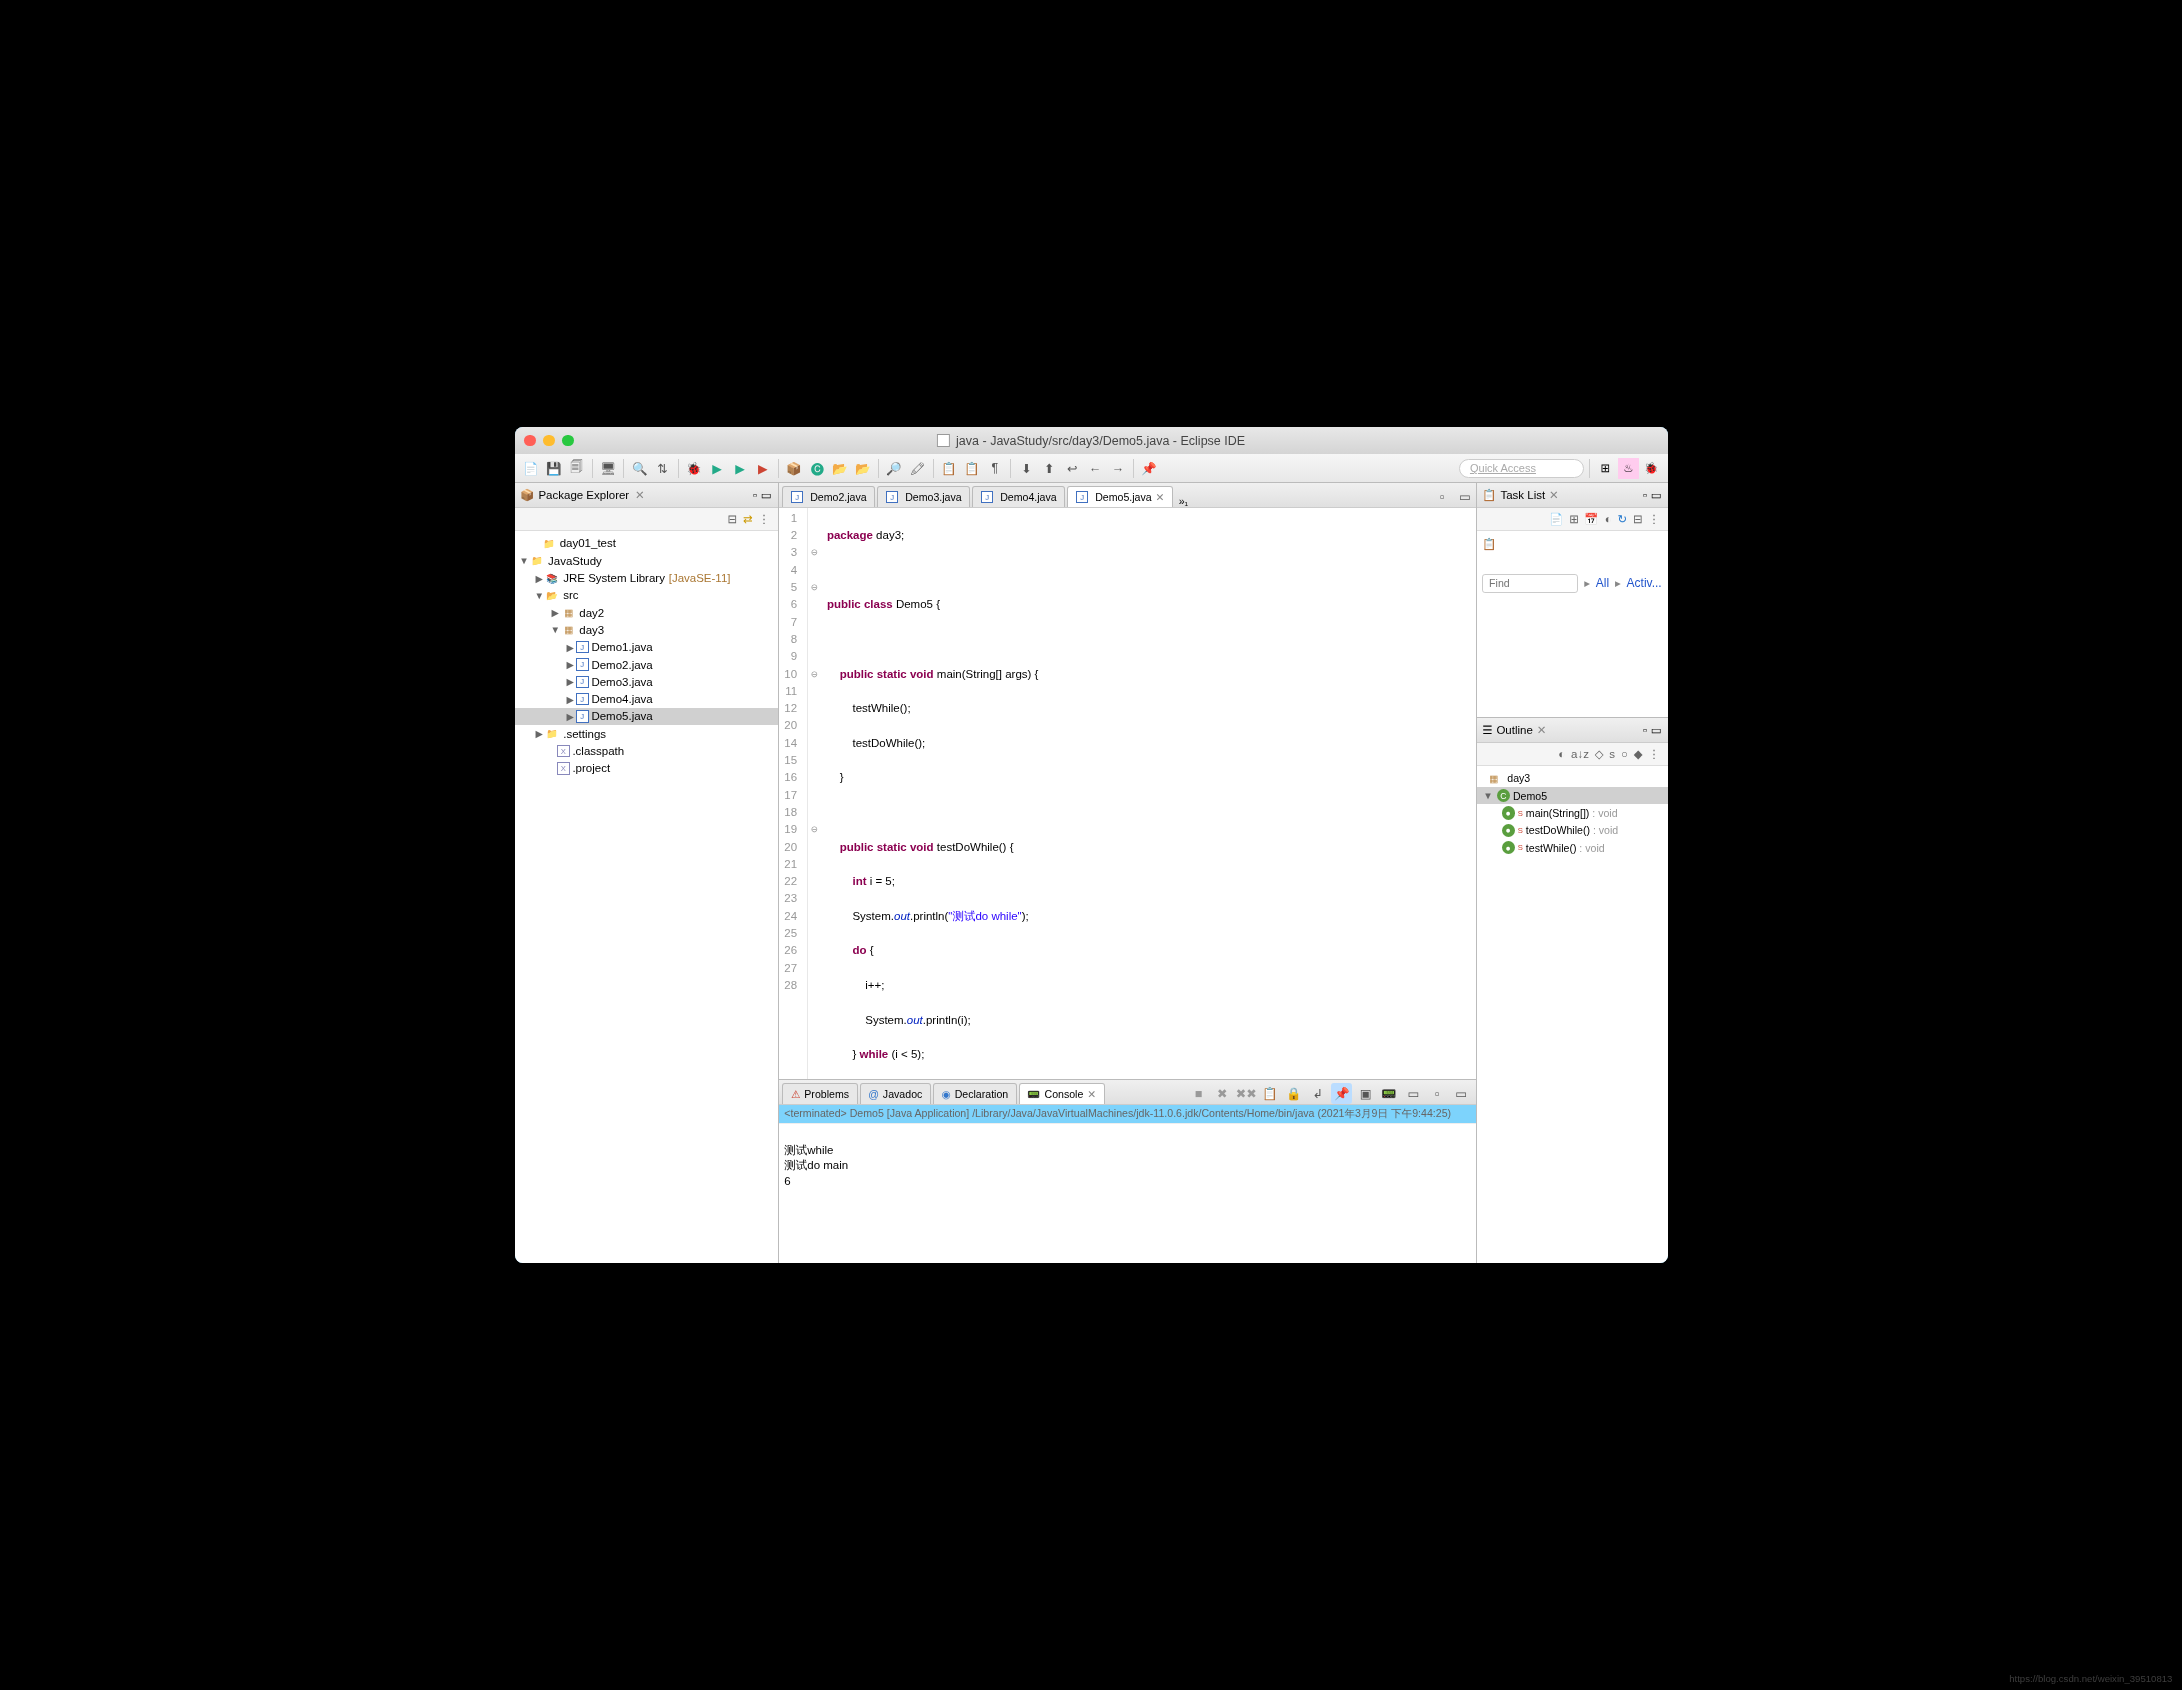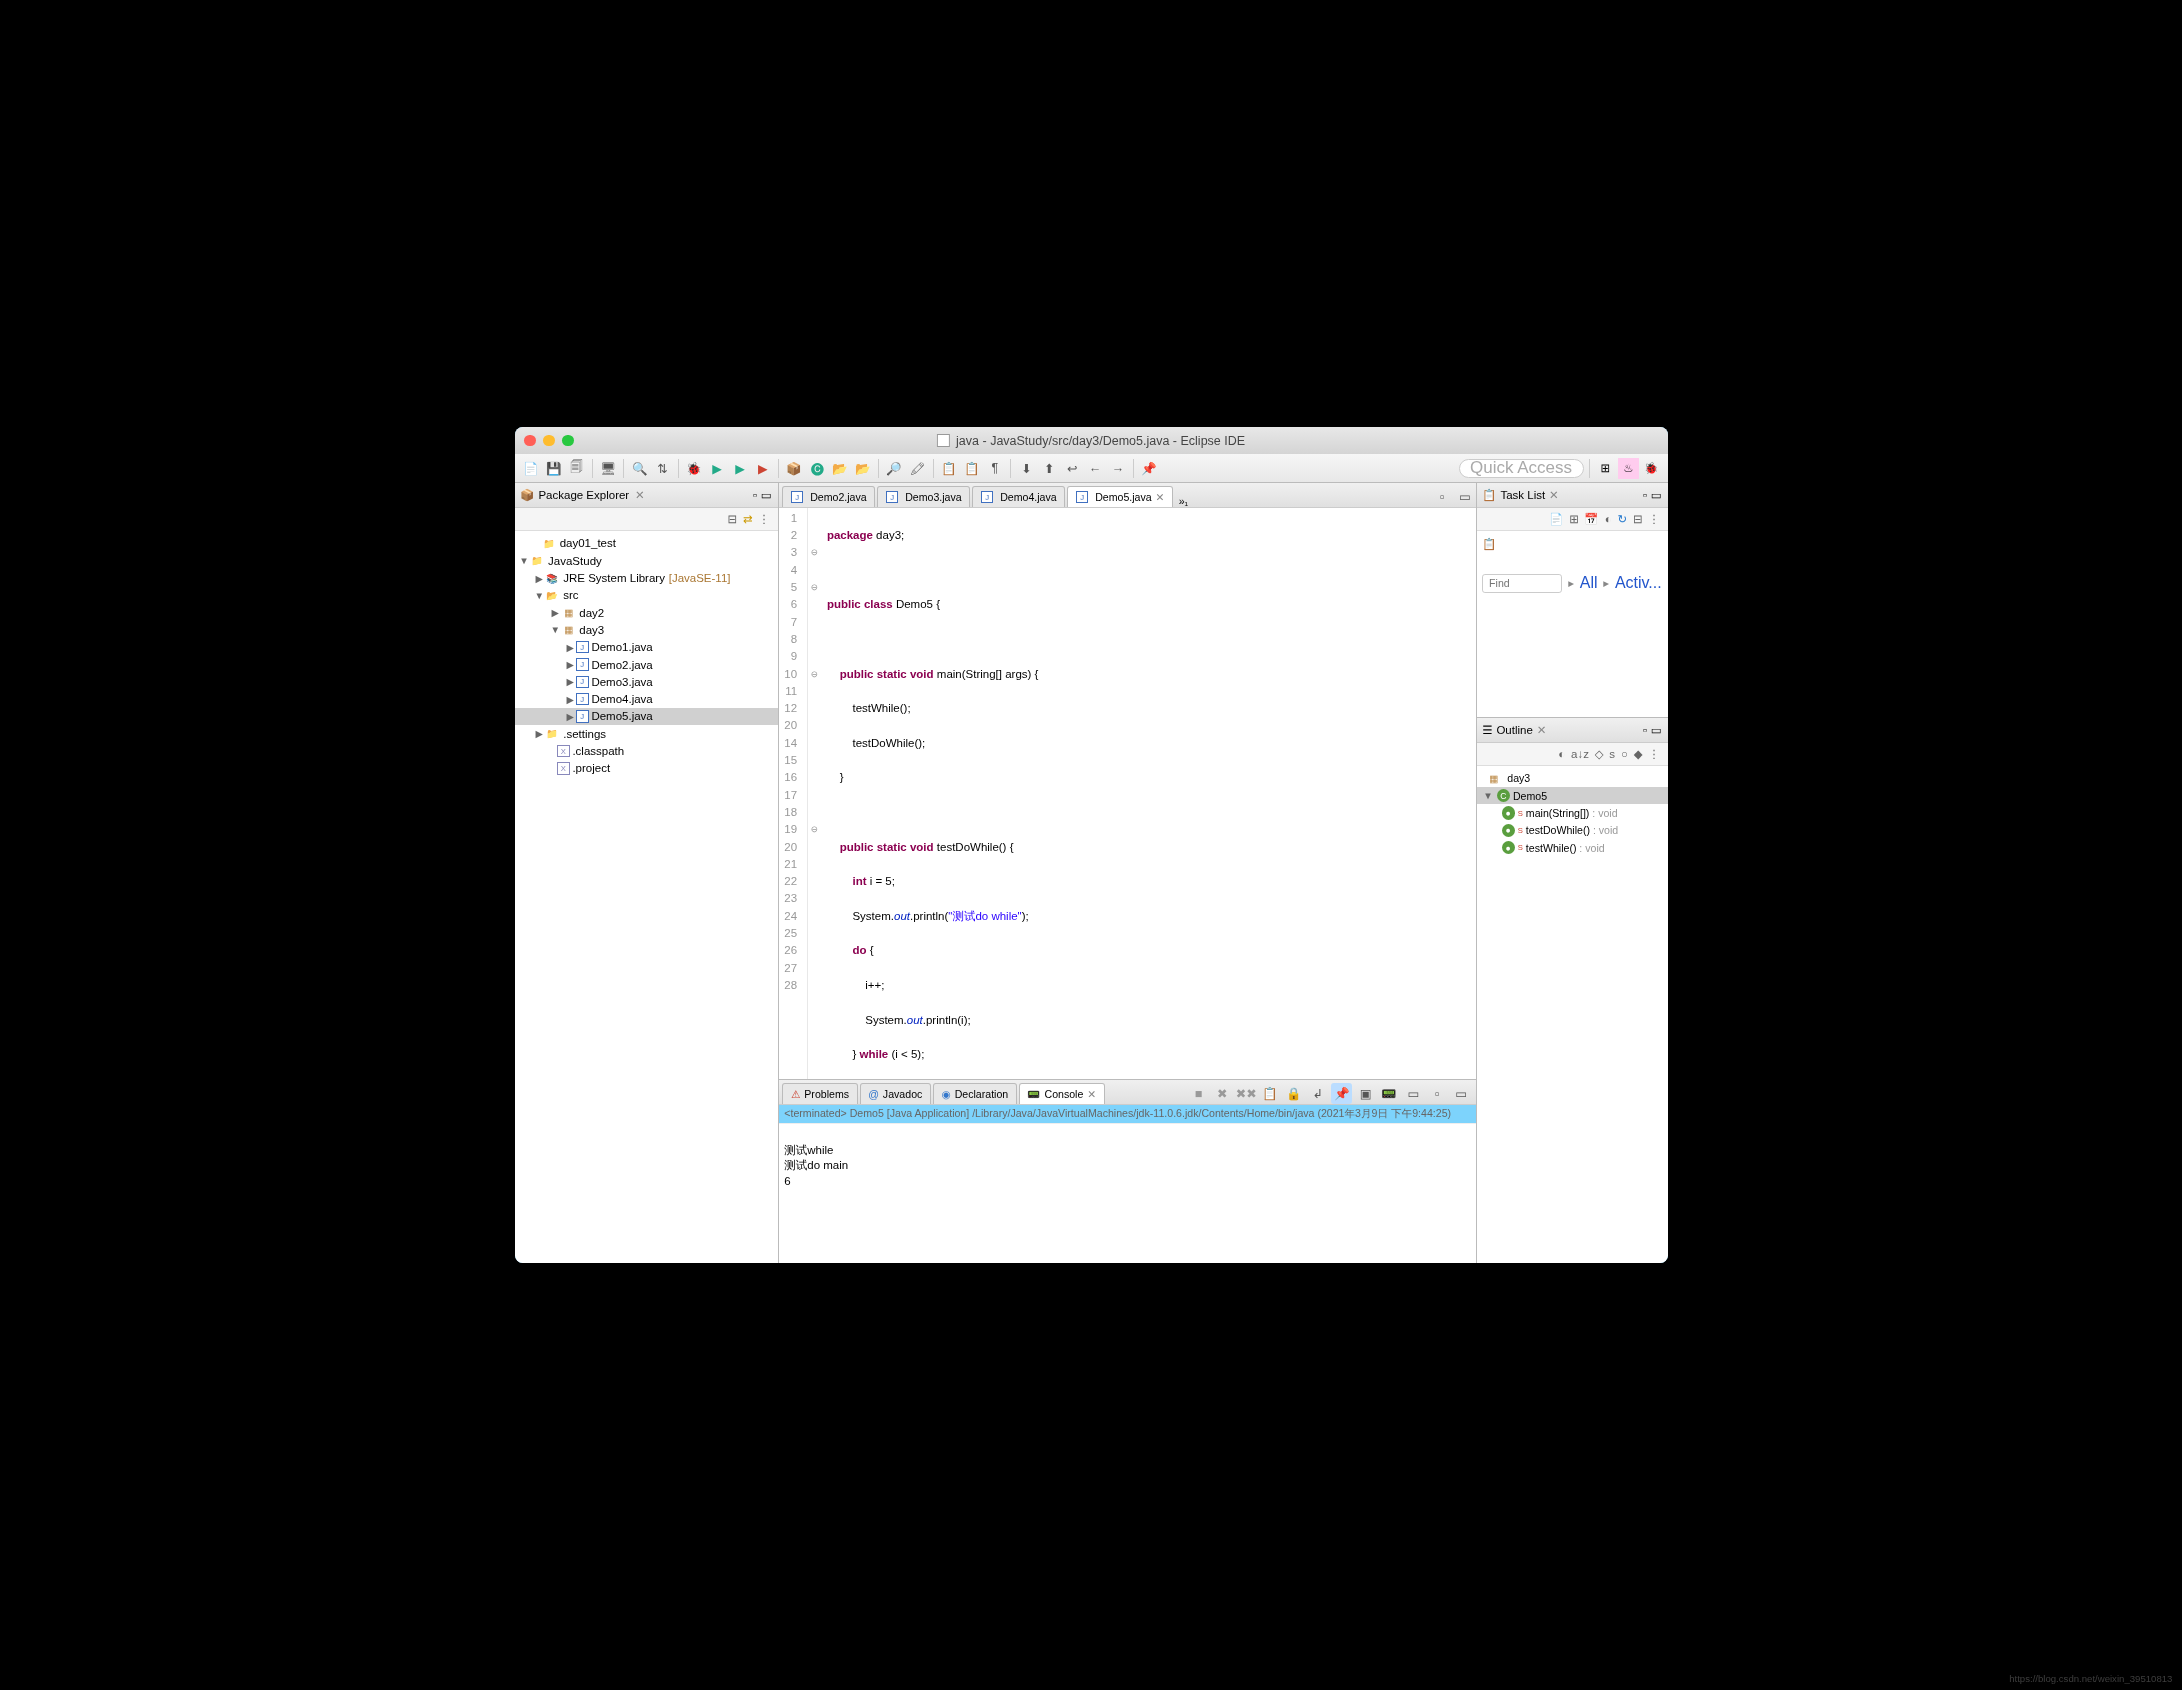--- a/index.html
+++ b/index.html
@@ -7,21 +7,21 @@
 .window { width: 1153px; height: 836px; background: #7dd3fc; border-radius: 7.7px; overflow: hidden; display: flex; flex-direction: column; box-shadow: 0 9.6px 38px rgba(0,0,0,0.5); }
 .titlebar { height: 27px; background: linear-gradient(#e8e8e8, #d4d4d4); display: flex; align-items: center; padding: 0 9.6px; position: relative; }
 .traffic { display: flex; gap: 7.7px; }
 .traffic span { width: 11.5px; height: 11.5px; border-radius: 50%; }
 .tr { background: #ff5f57; } .ty { background: #febc2e; } .tg { background: #28c840; }
 .title { position: absolute; left: 50%; transform: translateX(-50%); font-size: 12.5px; color: #444; display: flex; align-items: center; gap: 5.8px; }
 .title-icon { width: 13.4px; height: 13.4px; background: #fff; border: 1px solid #999; }
 .toolbar { height: 29px; background: linear-gradient(#f6f6f6, #e8e8e8); border-bottom: 1px solid #bbb; display: flex; align-items: center; padding: 0 5.8px; gap: 1.9px; }
 .tbtn { width: 21px; height: 21px; display: flex; align-items: center; justify-content: center; font-size: 12.5px; color: #555; cursor: pointer; border-radius: 2.9px; }
 .sep { width: 1px; height: 19px; background: #ccc; margin: 0 2.9px; }
-.quick { margin-left: auto; width: 125px; height: 19px; border: 1px solid #ccc; border-radius: 9.6px; background: #fff; font-size: 17px; color: #aaa; padding: 0 9.6px; display: flex; align-items: center; }
+.quick { margin-left: auto; width: 125px; height: 19px; border: 1px solid #ccc; border-radius: 9.6px; background: #fff; font-size: 11px; color: #aaa; padding: 0 9.6px; display: flex; align-items: center; text-decoration: underline; }
 .pbtn { width: 21px; height: 21px; display: flex; align-items: center; justify-content: center; font-size: 11.5px; }
 .main { flex: 1; display: flex; min-height: 0; }
 .left { width: 264px; display: flex; flex-direction: column; border-right: 1px solid #bbb; }
 .view-header { height: 25px; background: linear-gradient(#f0f0f0, #e0e0e0); border-bottom: 1px solid #ccc; display: flex; align-items: center; padding: 0 5.8px; font-size: 11.5px; gap: 3.8px; }
 .view-header .vtitle { font-weight: 500; }
 .view-header .spacer { flex: 1; }
 .view-mini { height: 23px; background: #f5f5f5; display: flex; align-items: center; justify-content: flex-end; padding: 0 7.7px; gap: 5.8px; font-size: 11.5px; color: #666; border-bottom: 1px solid #ddd; }
 .tree { flex: 1; background: #fff; overflow: auto; font-size: 11.5px; padding: 3.8px 0; }
 .tree-row { display: flex; align-items: center; height: 17.3px; padding-right: 3.8px; cursor: pointer; }
 .tree-row.sel { background: #d0d0d0; }
@@ -43,21 +43,21 @@
 .fld { color: #0020c0; font-style: italic; }
 .str { color: #2a00ff; }
 .bottom { height: 184px; border-top: 1px solid #bbb; display: flex; flex-direction: column; }
 .btabs { height: 25px; background: linear-gradient(#f0f0f0, #e0e0e0); border-bottom: 1px solid #ccc; display: flex; align-items: flex-end; padding: 0 3.8px; gap: 1.9px; }
 .console-info { font-size: 10.6px; color: #666; padding: 1.9px 5.8px; border-bottom: 1px solid #eee; white-space: nowrap; overflow: hidden; }
 .console-out { flex: 1; background: #fff; font-family: Monaco, Menlo, monospace; font-size: 11.5px; padding: 3.8px 5.8px; line-height: 15.4px; white-space: pre; }
 .right { width: 192px; display: flex; flex-direction: column; border-left: 1px solid #bbb; }
 .task-body { flex: 1; background: #fff; padding: 5.8px; font-size: 11.5px; }
 .find-row { display: flex; align-items: center; gap: 5.8px; margin-top: 23px; }
 .find-input { flex: 1; min-width: 0; height: 19px; border: 1px solid #ccc; border-radius: 2.9px; font-size: 10.6px; padding: 0 5.8px; color: #999; }
-.link { color: #2255cc; font-size: 16px; cursor: pointer; }
+.link { color: #2255cc; font-size: 12px; cursor: pointer; }
 .outline { flex: 1; display: flex; flex-direction: column; }
 .outline-body { flex: 1; background: #fff; font-size: 10.6px; padding: 3.8px 0; overflow: auto; }
 .o-row { display: flex; align-items: center; height: 17.3px; padding-left: 3.8px; gap: 2.9px; cursor: pointer; }
 .o-row.sel { background: #d0d0d0; }
 .o-mark { width: 13.4px; height: 13.4px; border-radius: 50%; display: inline-flex; align-items: center; justify-content: center; font-size: 8.6px; color: #fff; }
 .o-green { background: #5a9e3e; }
 .o-ret { color: #999; }
 .statusbar { height: 21px; background: linear-gradient(#f0f0f0, #e0e0e0); border-top: 1px solid #bbb; display: flex; align-items: center; font-size: 10.6px; color: #444; padding: 0 9.6px; gap: 38px; }
 .statusbar .spacer { flex: 1; }
 .mini-icons { display: flex; gap: 2.9px; margin-left: auto; }

